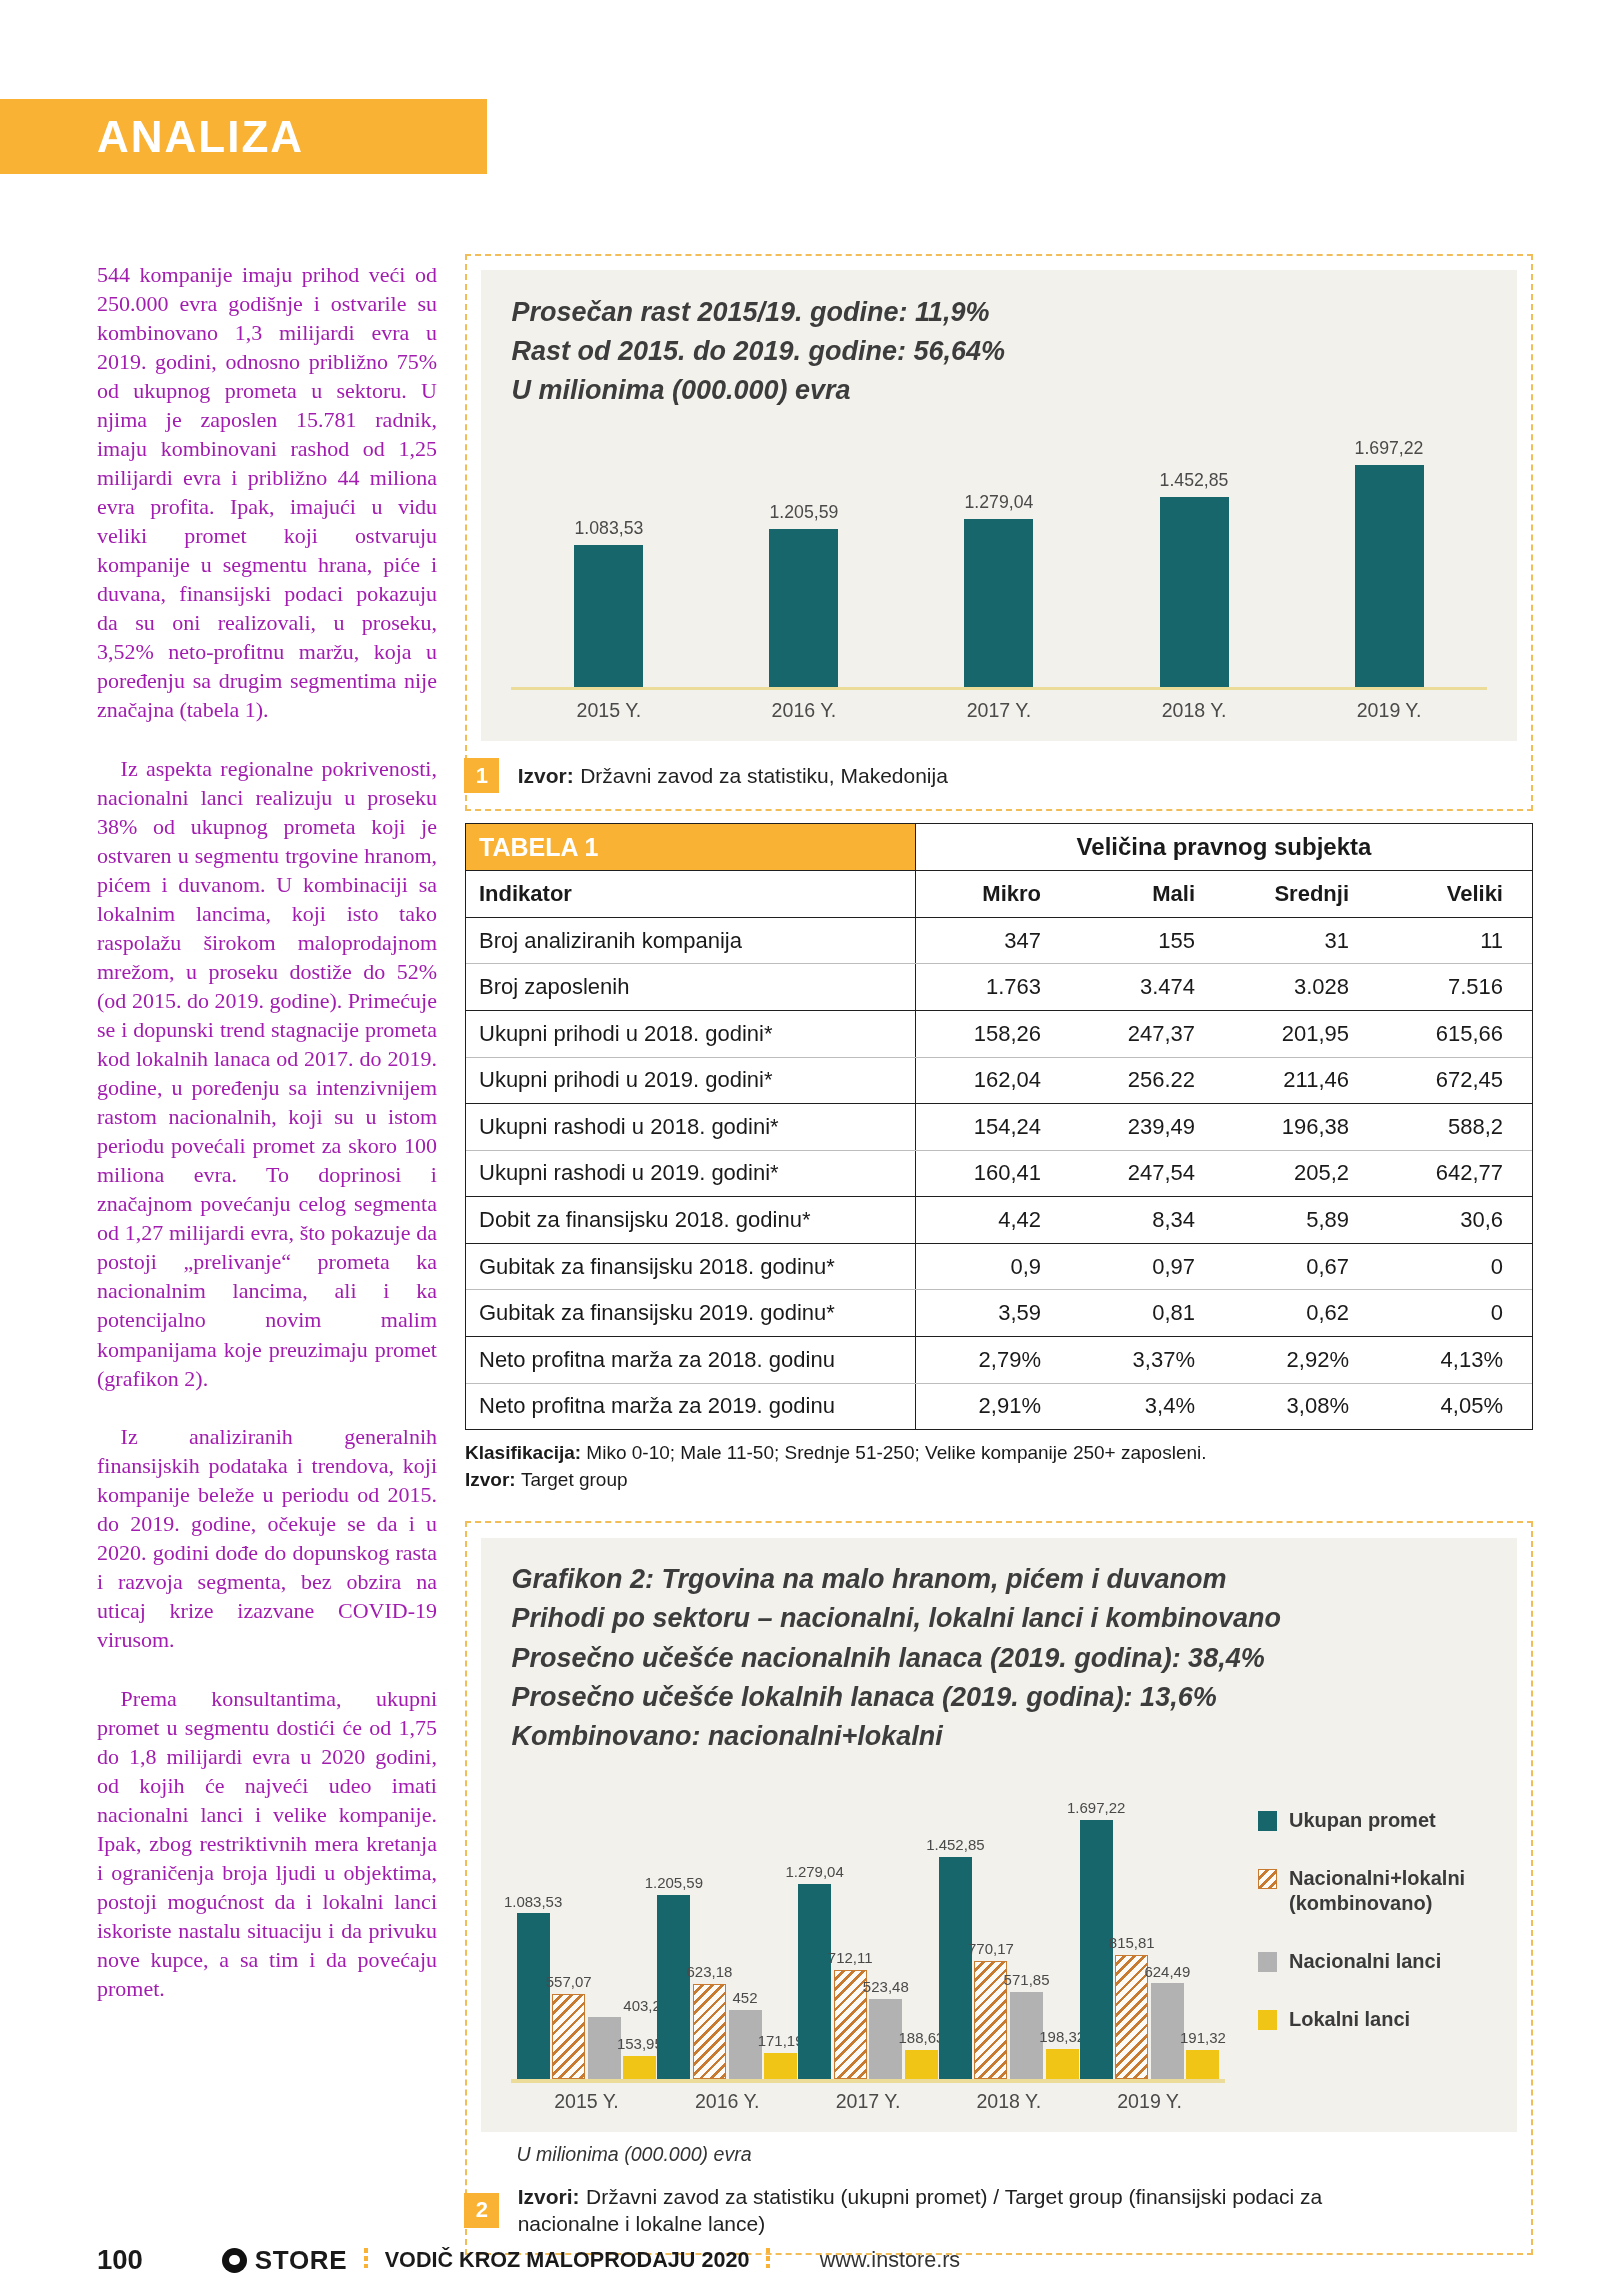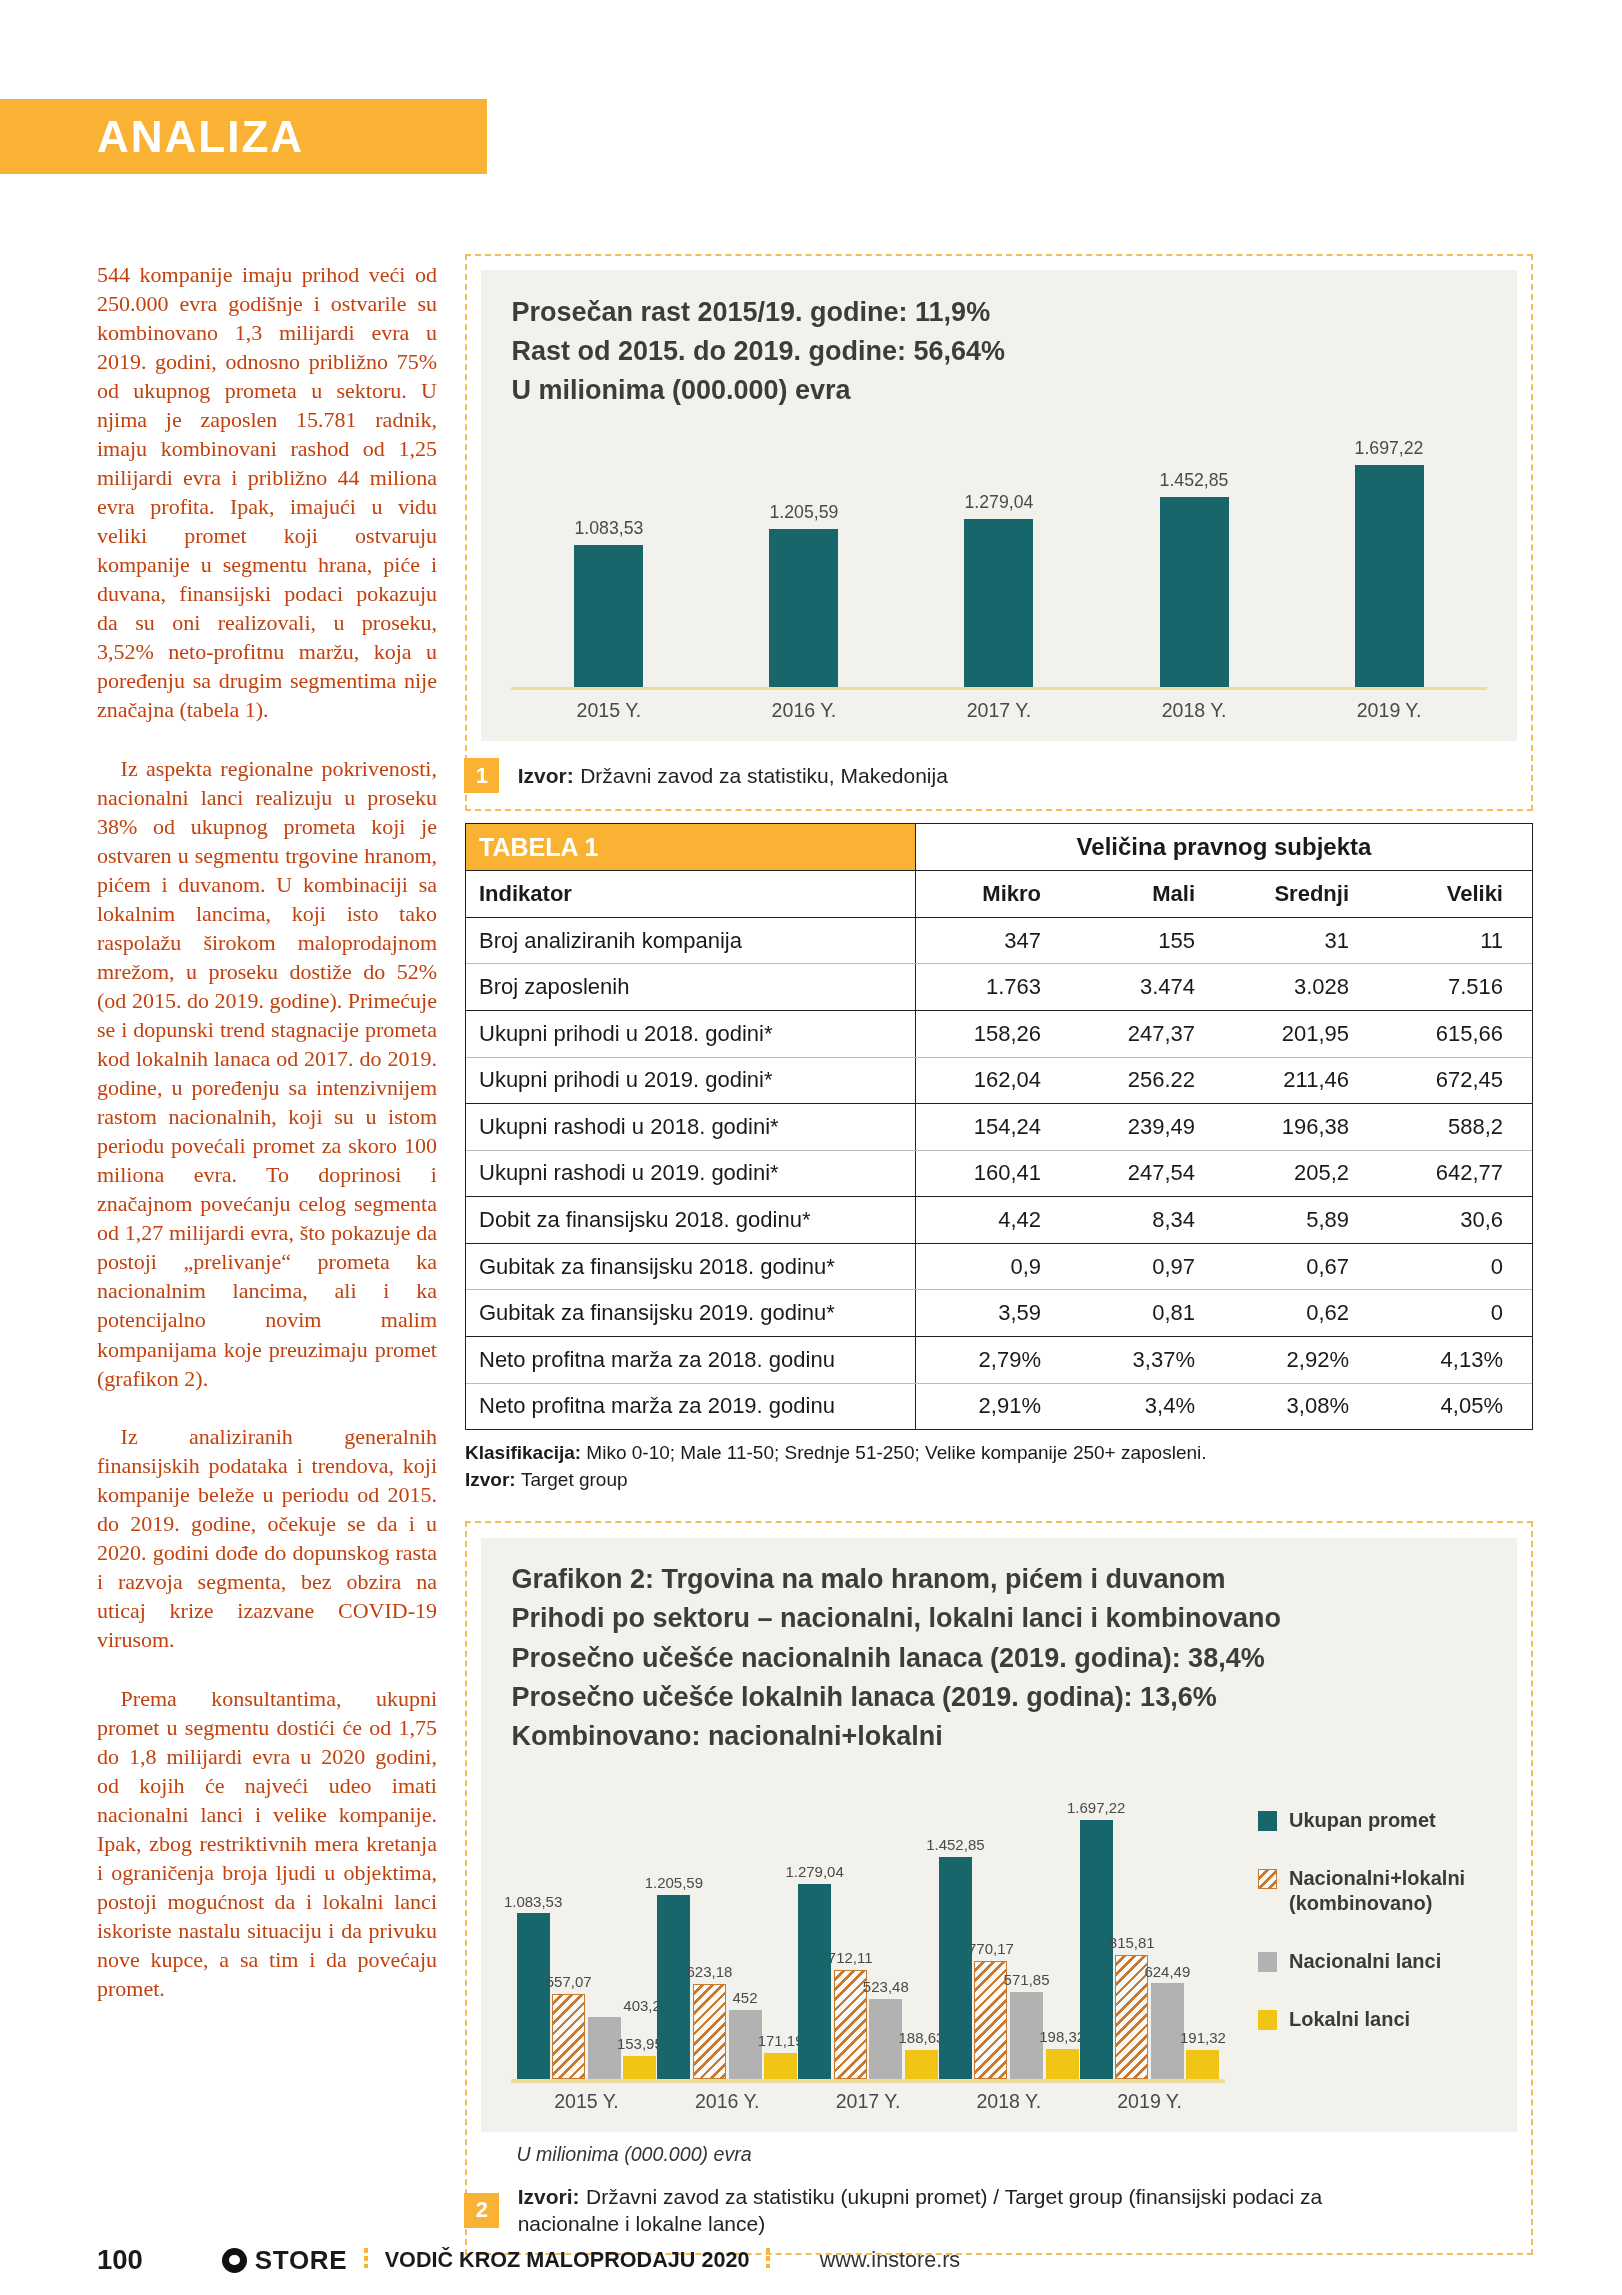--- a/index.html
+++ b/index.html
@@ -15,31 +15,31 @@
     background:#F9B233; display:flex; align-items:center; padding-left:97px;
   }
   .analiza-bar .analiza-text {
     font-size:44px; font-weight:bold; color:#ffffff; letter-spacing:2px;
   }
 
   
   .left-col {
     position:absolute; left:97px; top:260px; width:340px;
     font-family:"Liberation Serif", serif; font-size:22px; line-height:1.32;
-    text-align:justify; color:#c2410c;
+    text-align:justify; color:#a21caf;
   }
   .left-col p { margin-bottom:29.4px; }
   .left-col p.indent { text-indent:23.6px; }
 
   
   .right-col { position:absolute; left:465px; top:254px; width:1068px; }
 
   .panel { border:2px dashed #F2BC57; background:#ffffff; padding:14.4px 14.4px 15.7px; }
   .chart-bg { background:#F2F1EB; padding:23.6px 30px 19.6px; }
-  .chart-titles { font-weight:bold; color:#3C3C3C; font-size:27px; line-height:1.4; margin-bottom:15.7px; }
+  .chart-titles { font-weight:bold; color:#3C3C3C; font-size:27px; line-height:1.4; margin-bottom:15.7px;font-style:italic; }
   .chart-titles div { margin-bottom:1.3px; }
 
   
   .c1-plot { display:flex; align-items:flex-end; justify-content:space-around; height:264px; border-bottom:3.9px solid #EBDC9A; }
   .c1-slot { display:flex; flex-direction:column; align-items:center; width:20%; }
   .bar-value { font-size:17.7px; color:#4a4a4a; margin-bottom:5.2px; }
   .c1-bar { width:69px; background:#17666C; }
   .c1-xaxis { display:flex; justify-content:space-around; margin-top:9.2px; }
   .c1-xlabel { width:20%; text-align:center; font-size:19.6px; color:#4a4a4a; }
 

